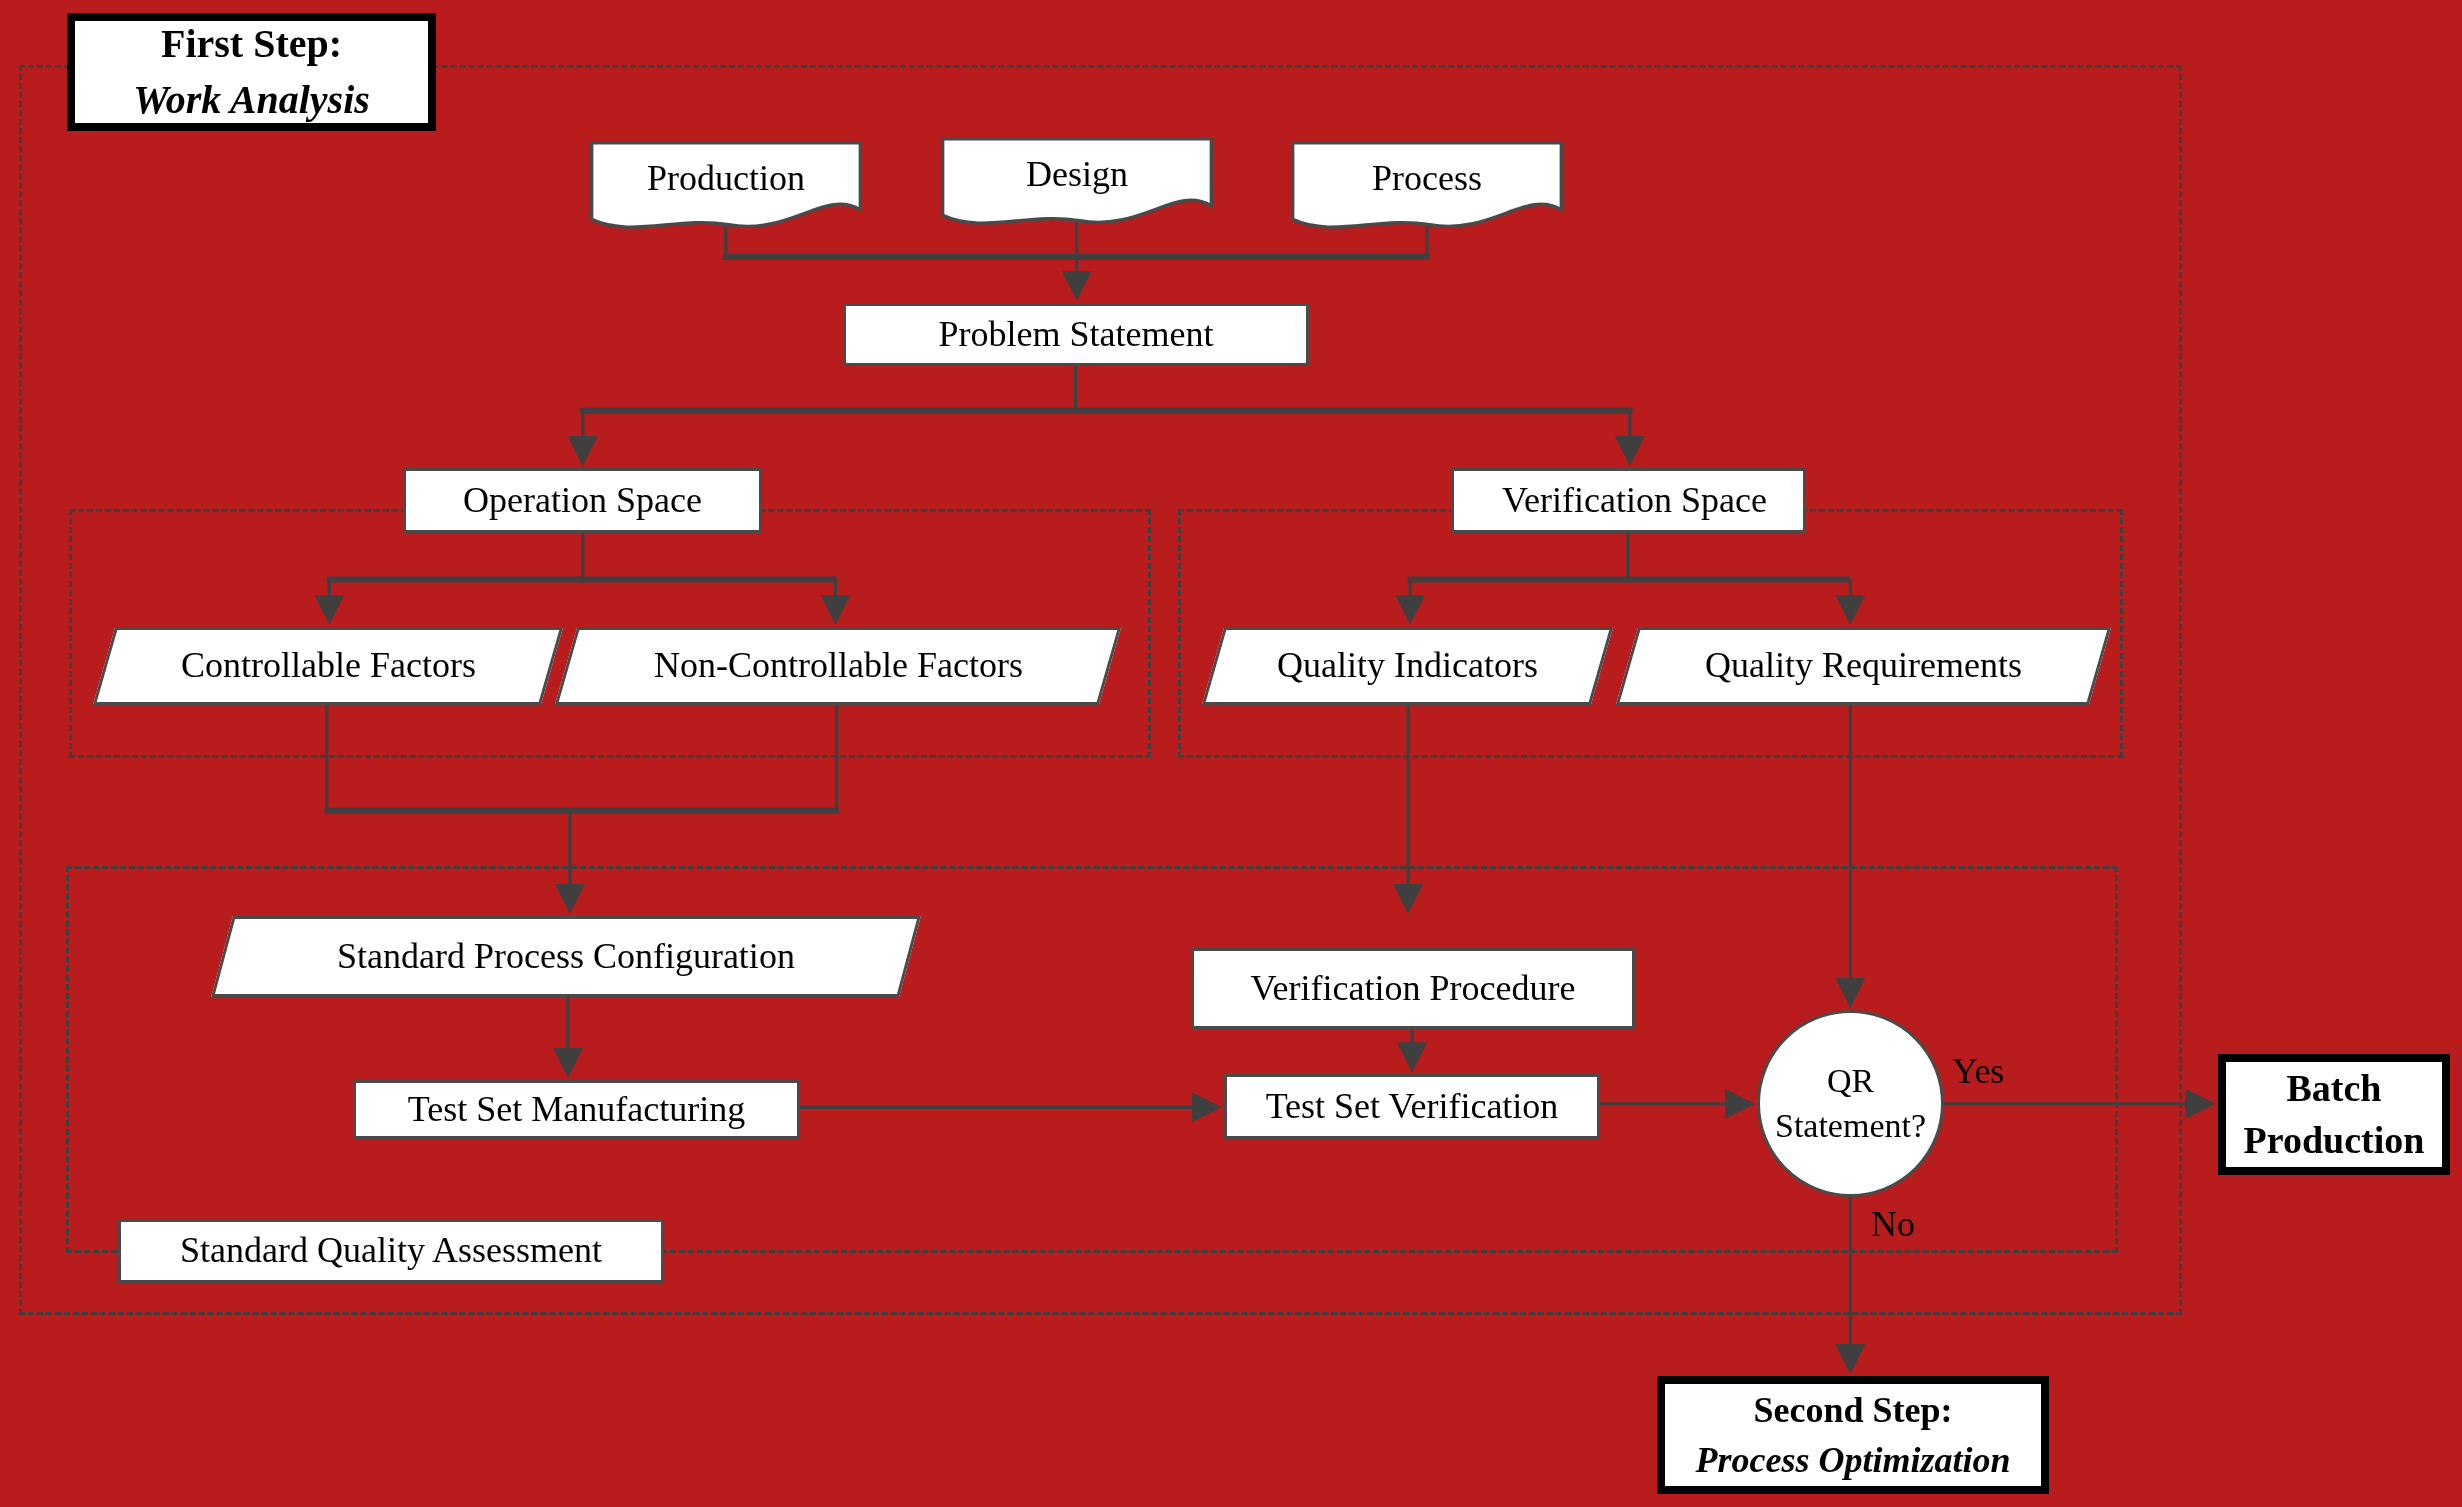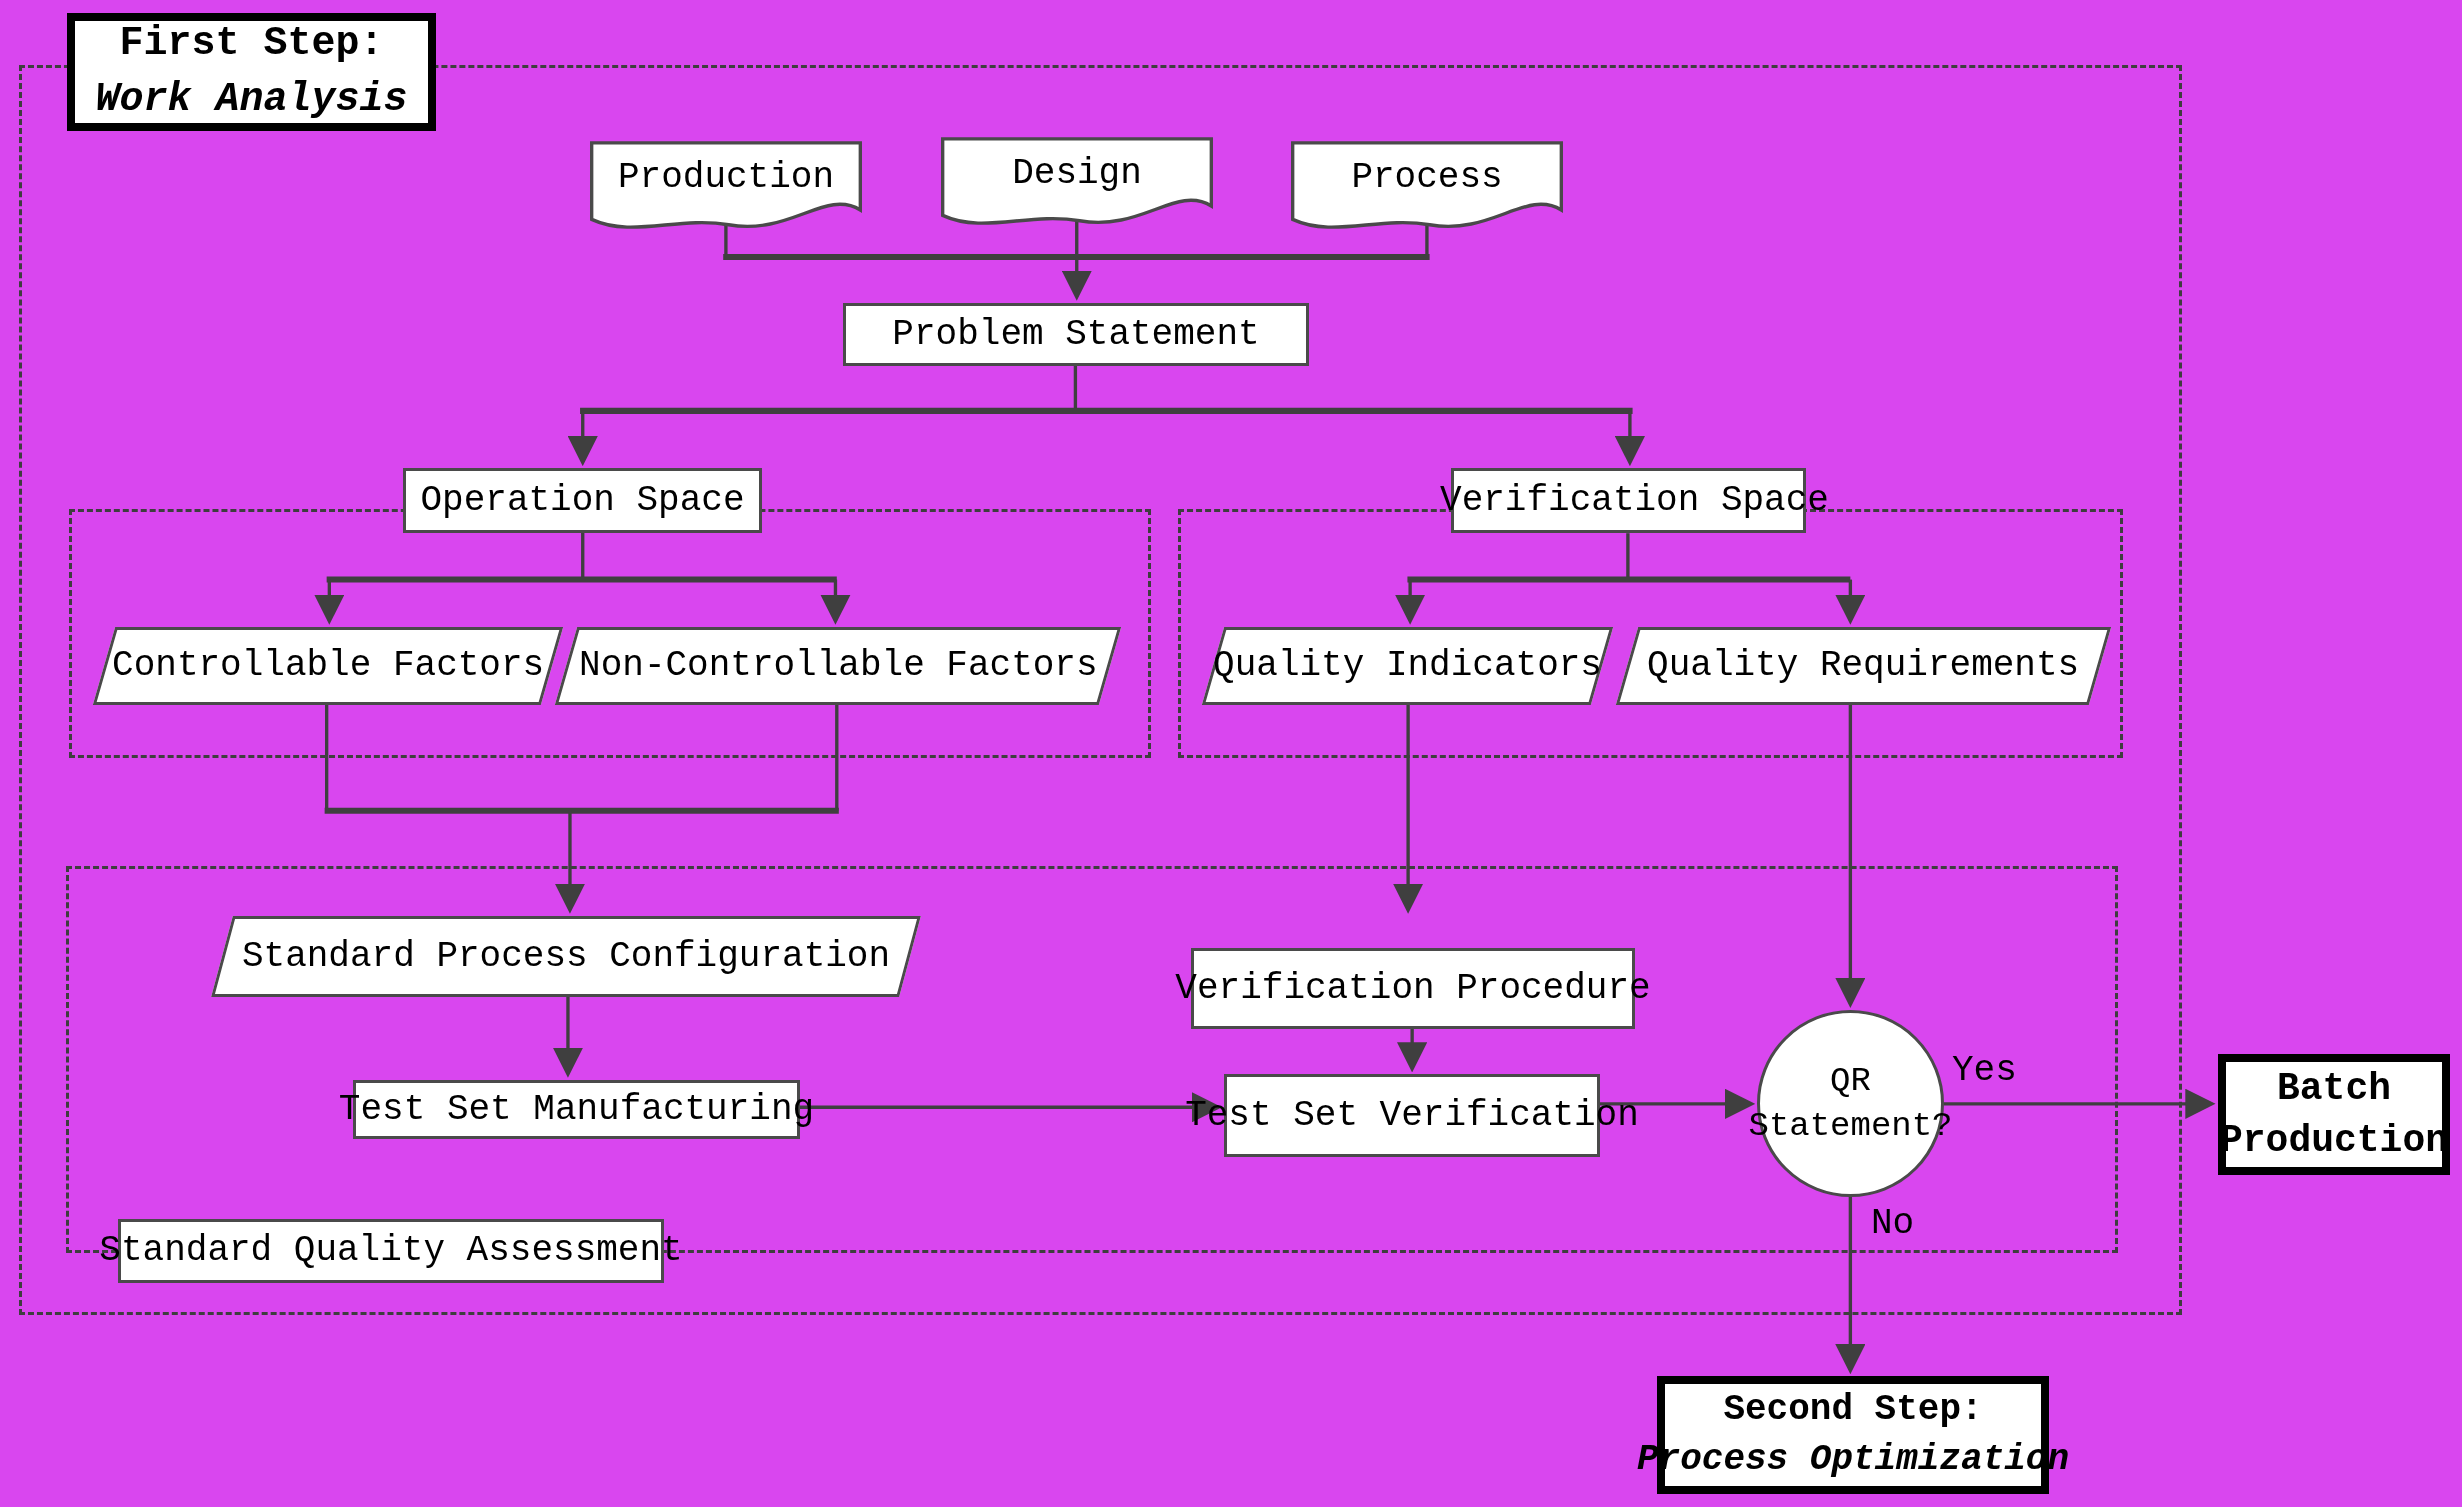--- a/index.html
+++ b/index.html
@@ -1,18 +1,18 @@
 <!DOCTYPE html>
 <html style="font-size:10.8px"><head>
 <meta charset="utf-8">
 <style>
   html,body{margin:0;padding:0;background:#fff;}
   .stage{
-    position:relative;width:2462px;height:1508px;background:#d946ef;
-    font-family:Liberation Mono, monospace;color:#000;
+    position:relative;width:2462px;height:1508px;background:#b91c1c;
+    font-family:Liberation Serif, serif;color:#000;
     overflow:hidden;
   }
   .dashed{position:absolute;border:3.4px dashed #3e3e3e;box-sizing:border-box;z-index:0;background:transparent;}
   .lines{position:absolute;left:0;top:0;width:2462px;height:1508px;z-index:1;}
   .node{
     position:absolute;background:#fff;border:3.4px solid #4a4a4a;box-sizing:border-box;
     display:flex;align-items:center;justify-content:center;text-align:center;
     font-size:36px;line-height:1.15;z-index:2;white-space:nowrap;
   }
   .bold-box{border:8px solid #000;font-weight:bold;flex-direction:column;line-height:1.4;z-index:3;}
@@ -141,21 +141,21 @@
 
   <div class="node spc" style="left:222px;top:916px;width:688px;height:81px;">
     <span>Standard Process Configuration</span>
   </div>
   <div class="node" style="left:1191px;top:948px;width:444px;height:81px;">
     <span>Verification Procedure</span>
   </div>
   <div class="node" style="left:353px;top:1080px;width:447px;height:59px;">
     <span>Test Set Manufacturing</span>
   </div>
-  <div class="node" style="left:1224px;top:1074px;width:376px;height:83px;align-items:center;">
+  <div class="node" style="left:1224px;top:1074px;width:376px;height:65px;align-items:center;">
     <span>Test Set Verification</span>
   </div>
 
   <div class="node circle" style="left:1757px;top:1010px;width:187px;height:187px;">
     <div>QR</div>
     <div>Statement?</div>
   </div>
 
   <div class="float-label" style="left:1952px;top:1049px;height:43px;">Yes</div>
   <div class="float-label" style="left:1871px;top:1202px;height:43px;">No</div>

